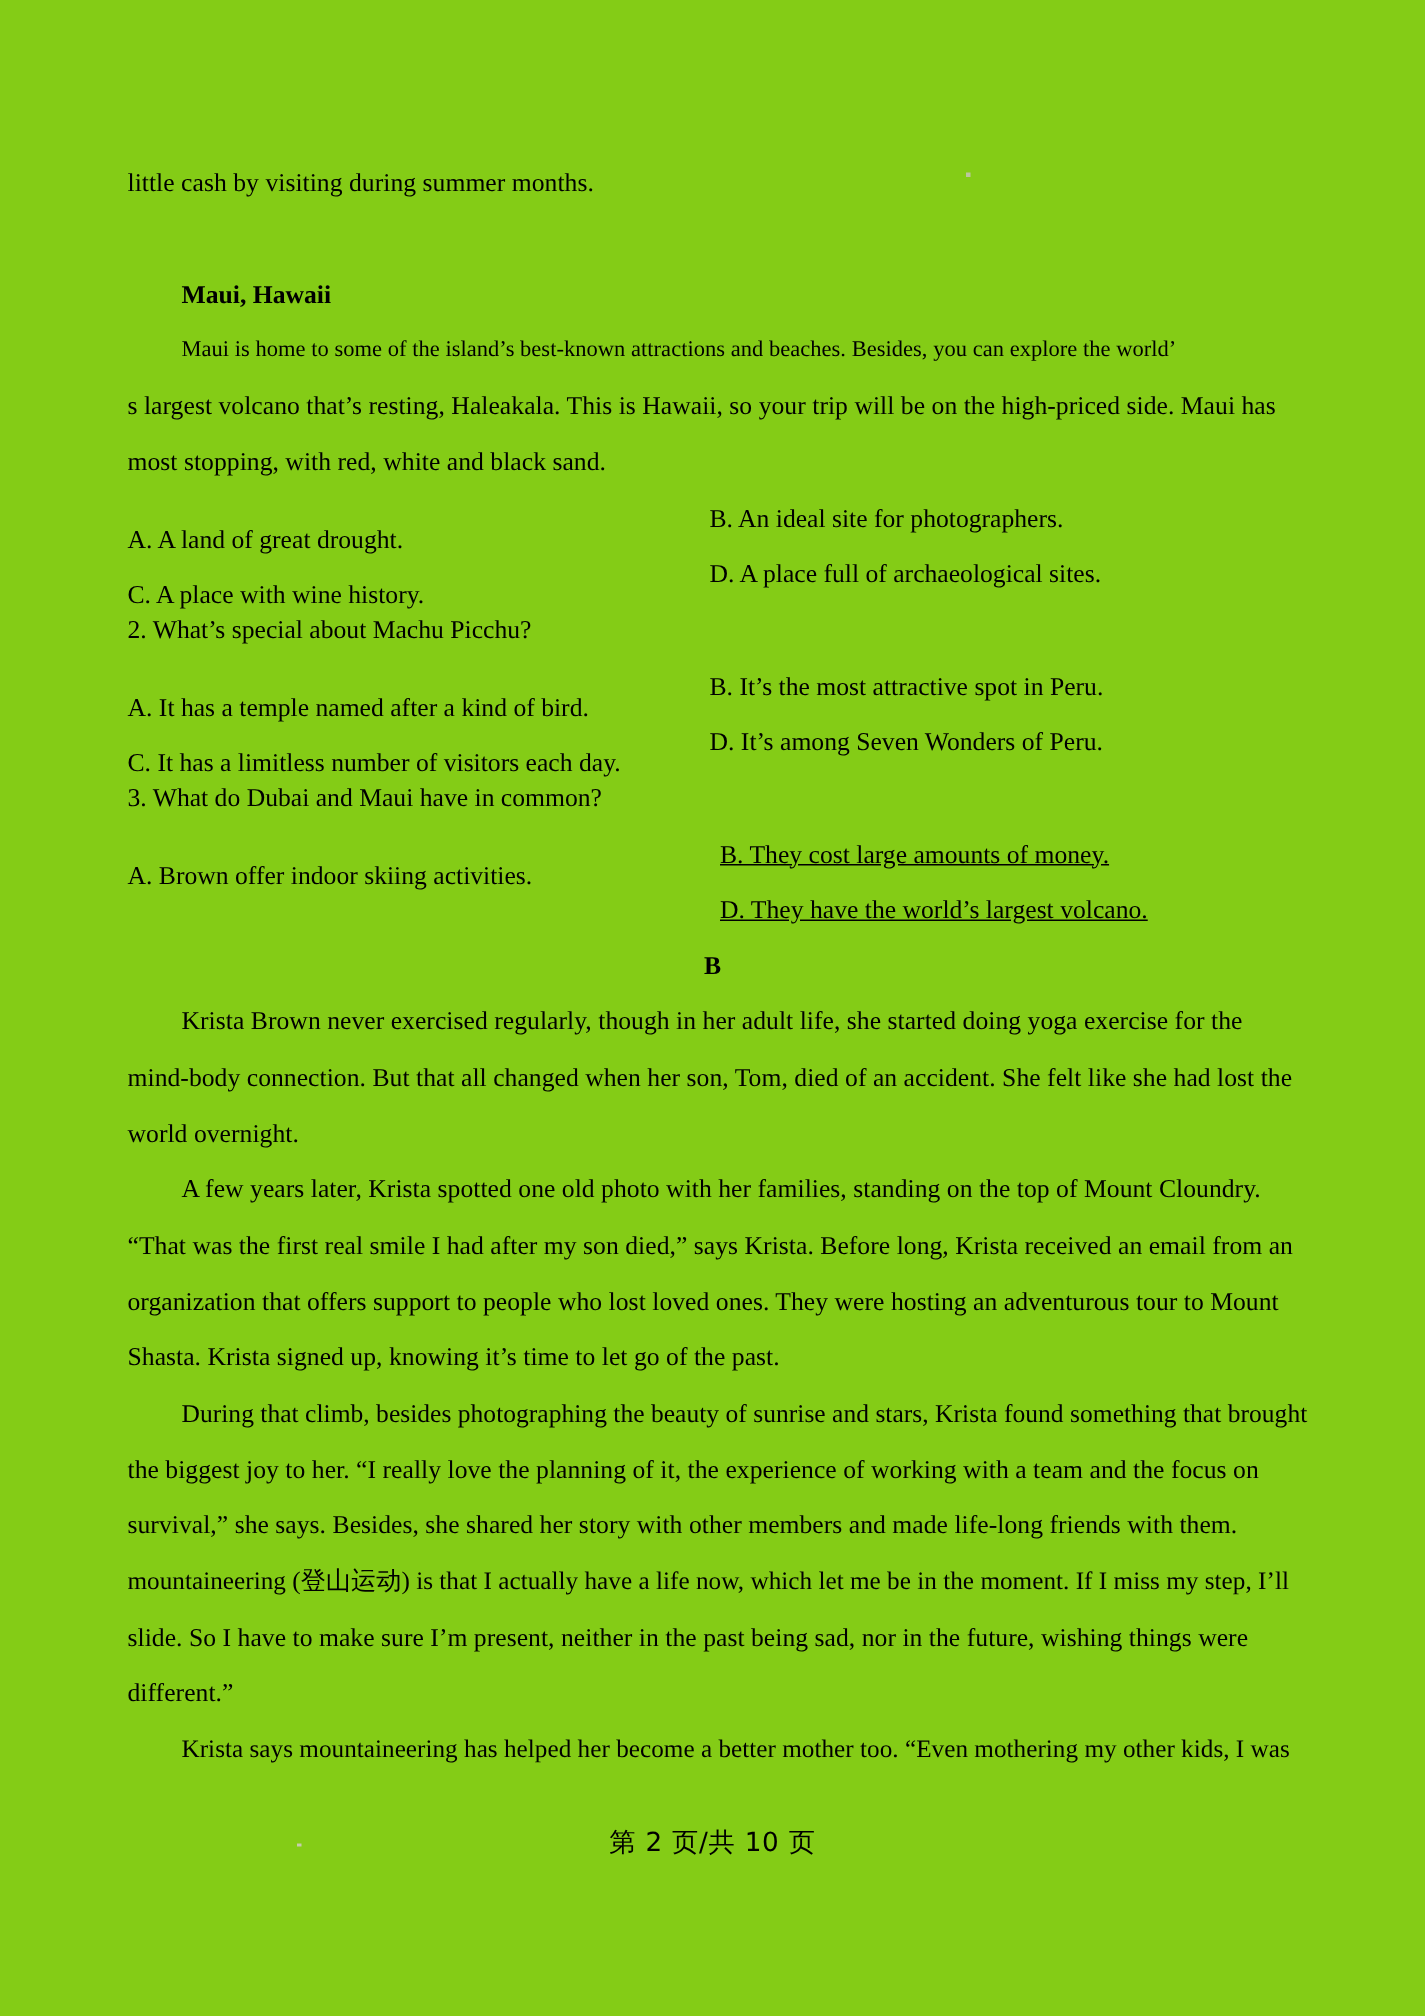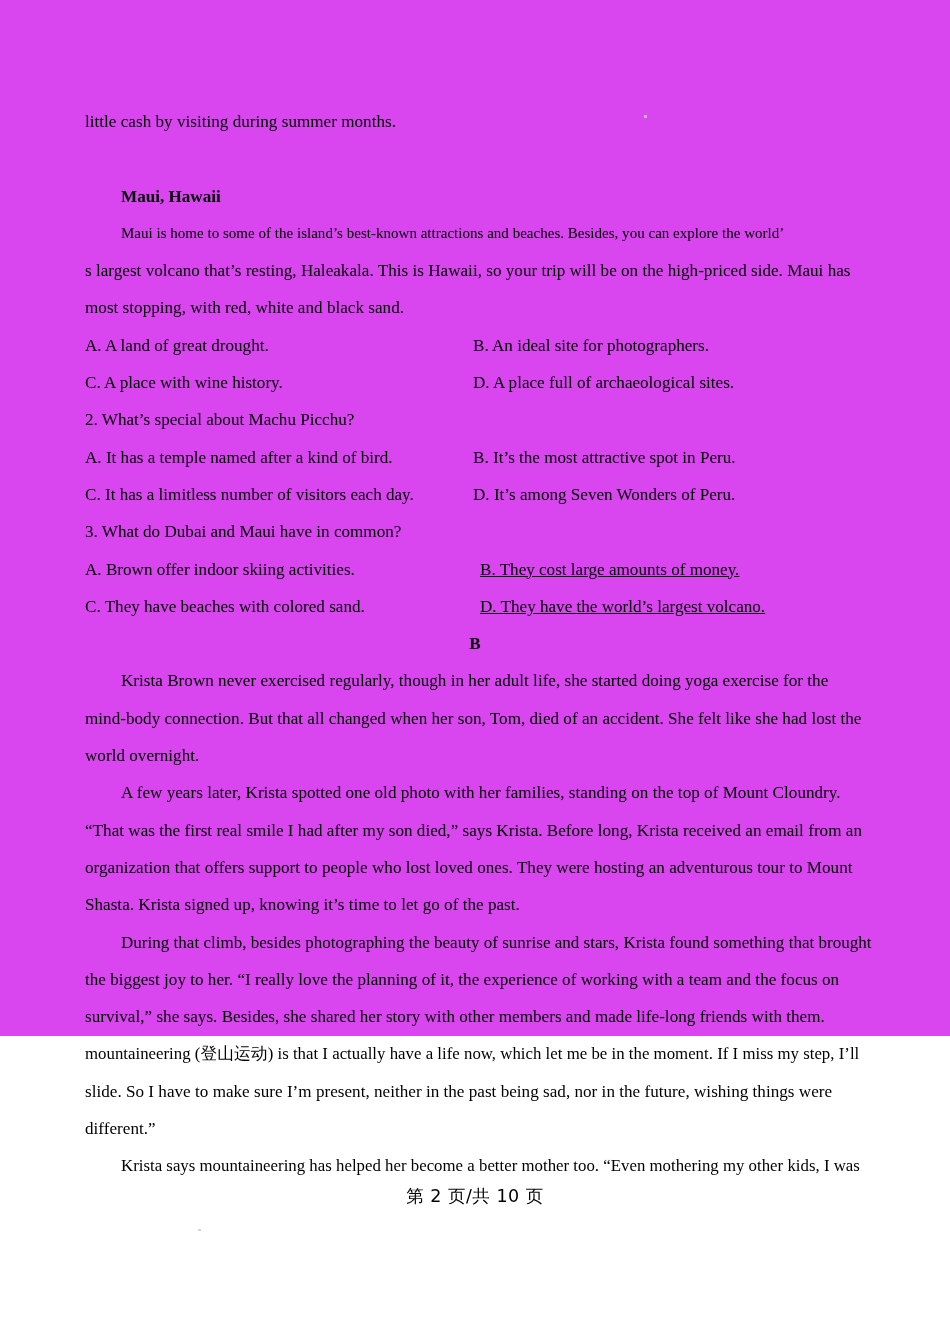--- a/index.html
+++ b/index.html
@@ -15,22 +15,22 @@
     font-family: "Liberation Serif", "DejaVu Serif", serif;
     color: #000000;
     overflow: hidden;
   }
 
   .page {
     position: absolute;
     left: 0;
     top: 0;
     width: 950px;
-    height: 1036px;
-    background: #d946ef;
+    height: 1344px;
+    background: #84cc16;
   }
 
   
   .content {
     position: absolute;
     left: 85px;
     top: 103px;
     width: 780px;
   }
 
@@ -69,21 +69,21 @@
   
   .opt-row {
     position: relative;
     font-size: 17.1px;
     line-height: 37.3px;
     height: 37.3px;
   }
   .opt-left {
     position: absolute;
     left: 0;
-    top: 0;
+    top: 14px;
     white-space: nowrap;
   }
   .opt-right {
     position: absolute;
     top: 0;
     white-space: nowrap;
   }
   .col-b-std { left: 388px; }
   .col-b-wide { left: 395px; text-decoration: underline; }
 
@@ -103,21 +103,21 @@
     top: 1229px;
     width: 3px;
     height: 2px;
     background: #d2cdc9;
     opacity: 0.85;
   }
 
   .footer {
     position: absolute;
     left: 0;
-    top: 1184px;
+    top: 1216px;
     width: 950px;
     text-align: center;
     font-size: 17.5px;
     font-family: "DejaVu Sans", "Liberation Sans", sans-serif;
     letter-spacing: 0.5px;
   }
 </style>
 </head>
 <body>
 
@@ -156,21 +156,20 @@
       <span class="opt-left">C. It has a limitless number of visitors each day.</span>
       <span class="opt-right col-b-std">D. It’s among Seven Wonders of Peru.</span>
     </div>
 
     <div class="q-stem">3. What do Dubai and Maui have in common?</div>
     <div class="opt-row">
       <span class="opt-left">A. Brown offer indoor skiing activities.</span>
       <span class="opt-right col-b-wide">B. They cost large amounts of money.</span>
     </div>
     <div class="opt-row">
-      <span class="opt-left">C. They have beaches with colored sand.</span>
       <span class="opt-right col-b-wide">D. They have the world’s largest volcano.</span>
     </div>
 
     <div class="section-letter">B</div>
 
     <div class="line para-indent">Krista Brown never exercised regularly, though in her adult life, she started doing yoga exercise for the</div>
     <div class="line">mind-body connection. But that all changed when her son, Tom, died of an accident. She felt like she had lost the</div>
     <div class="line">world overnight.</div>
 
     <div class="line para-indent">A few years later, Krista spotted one old photo with her families, standing on the top of Mount Cloundry.</div>

